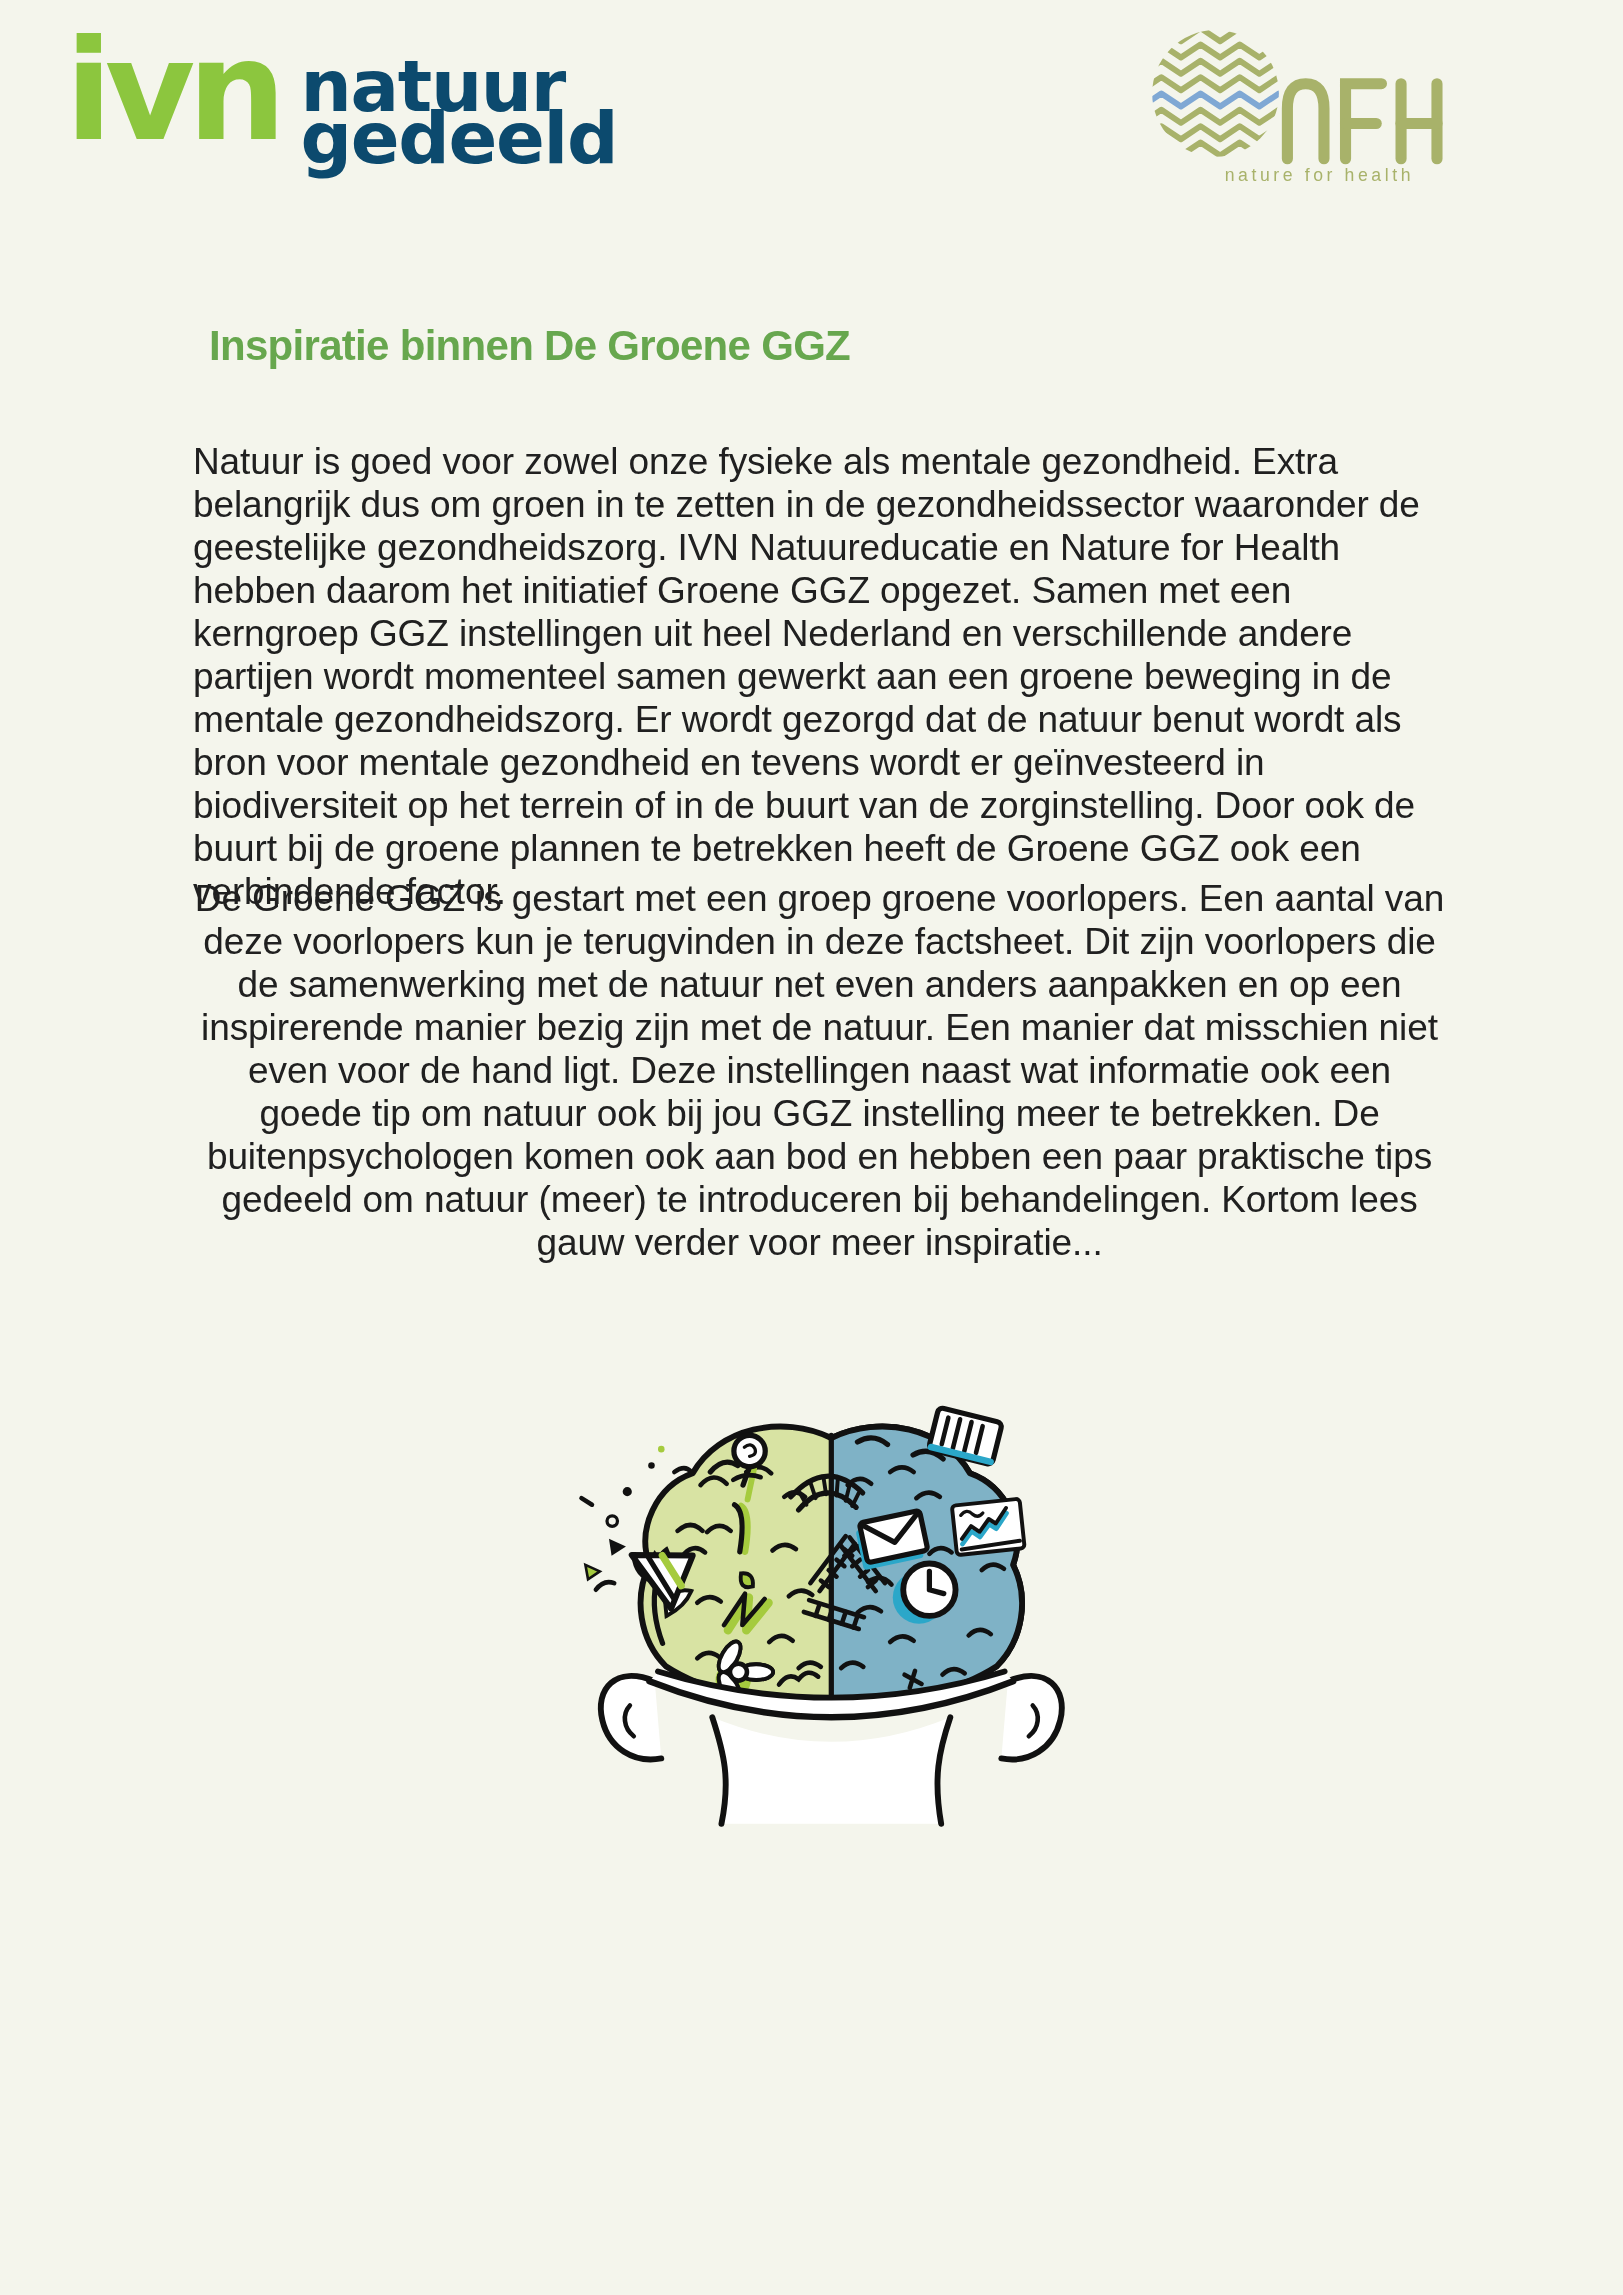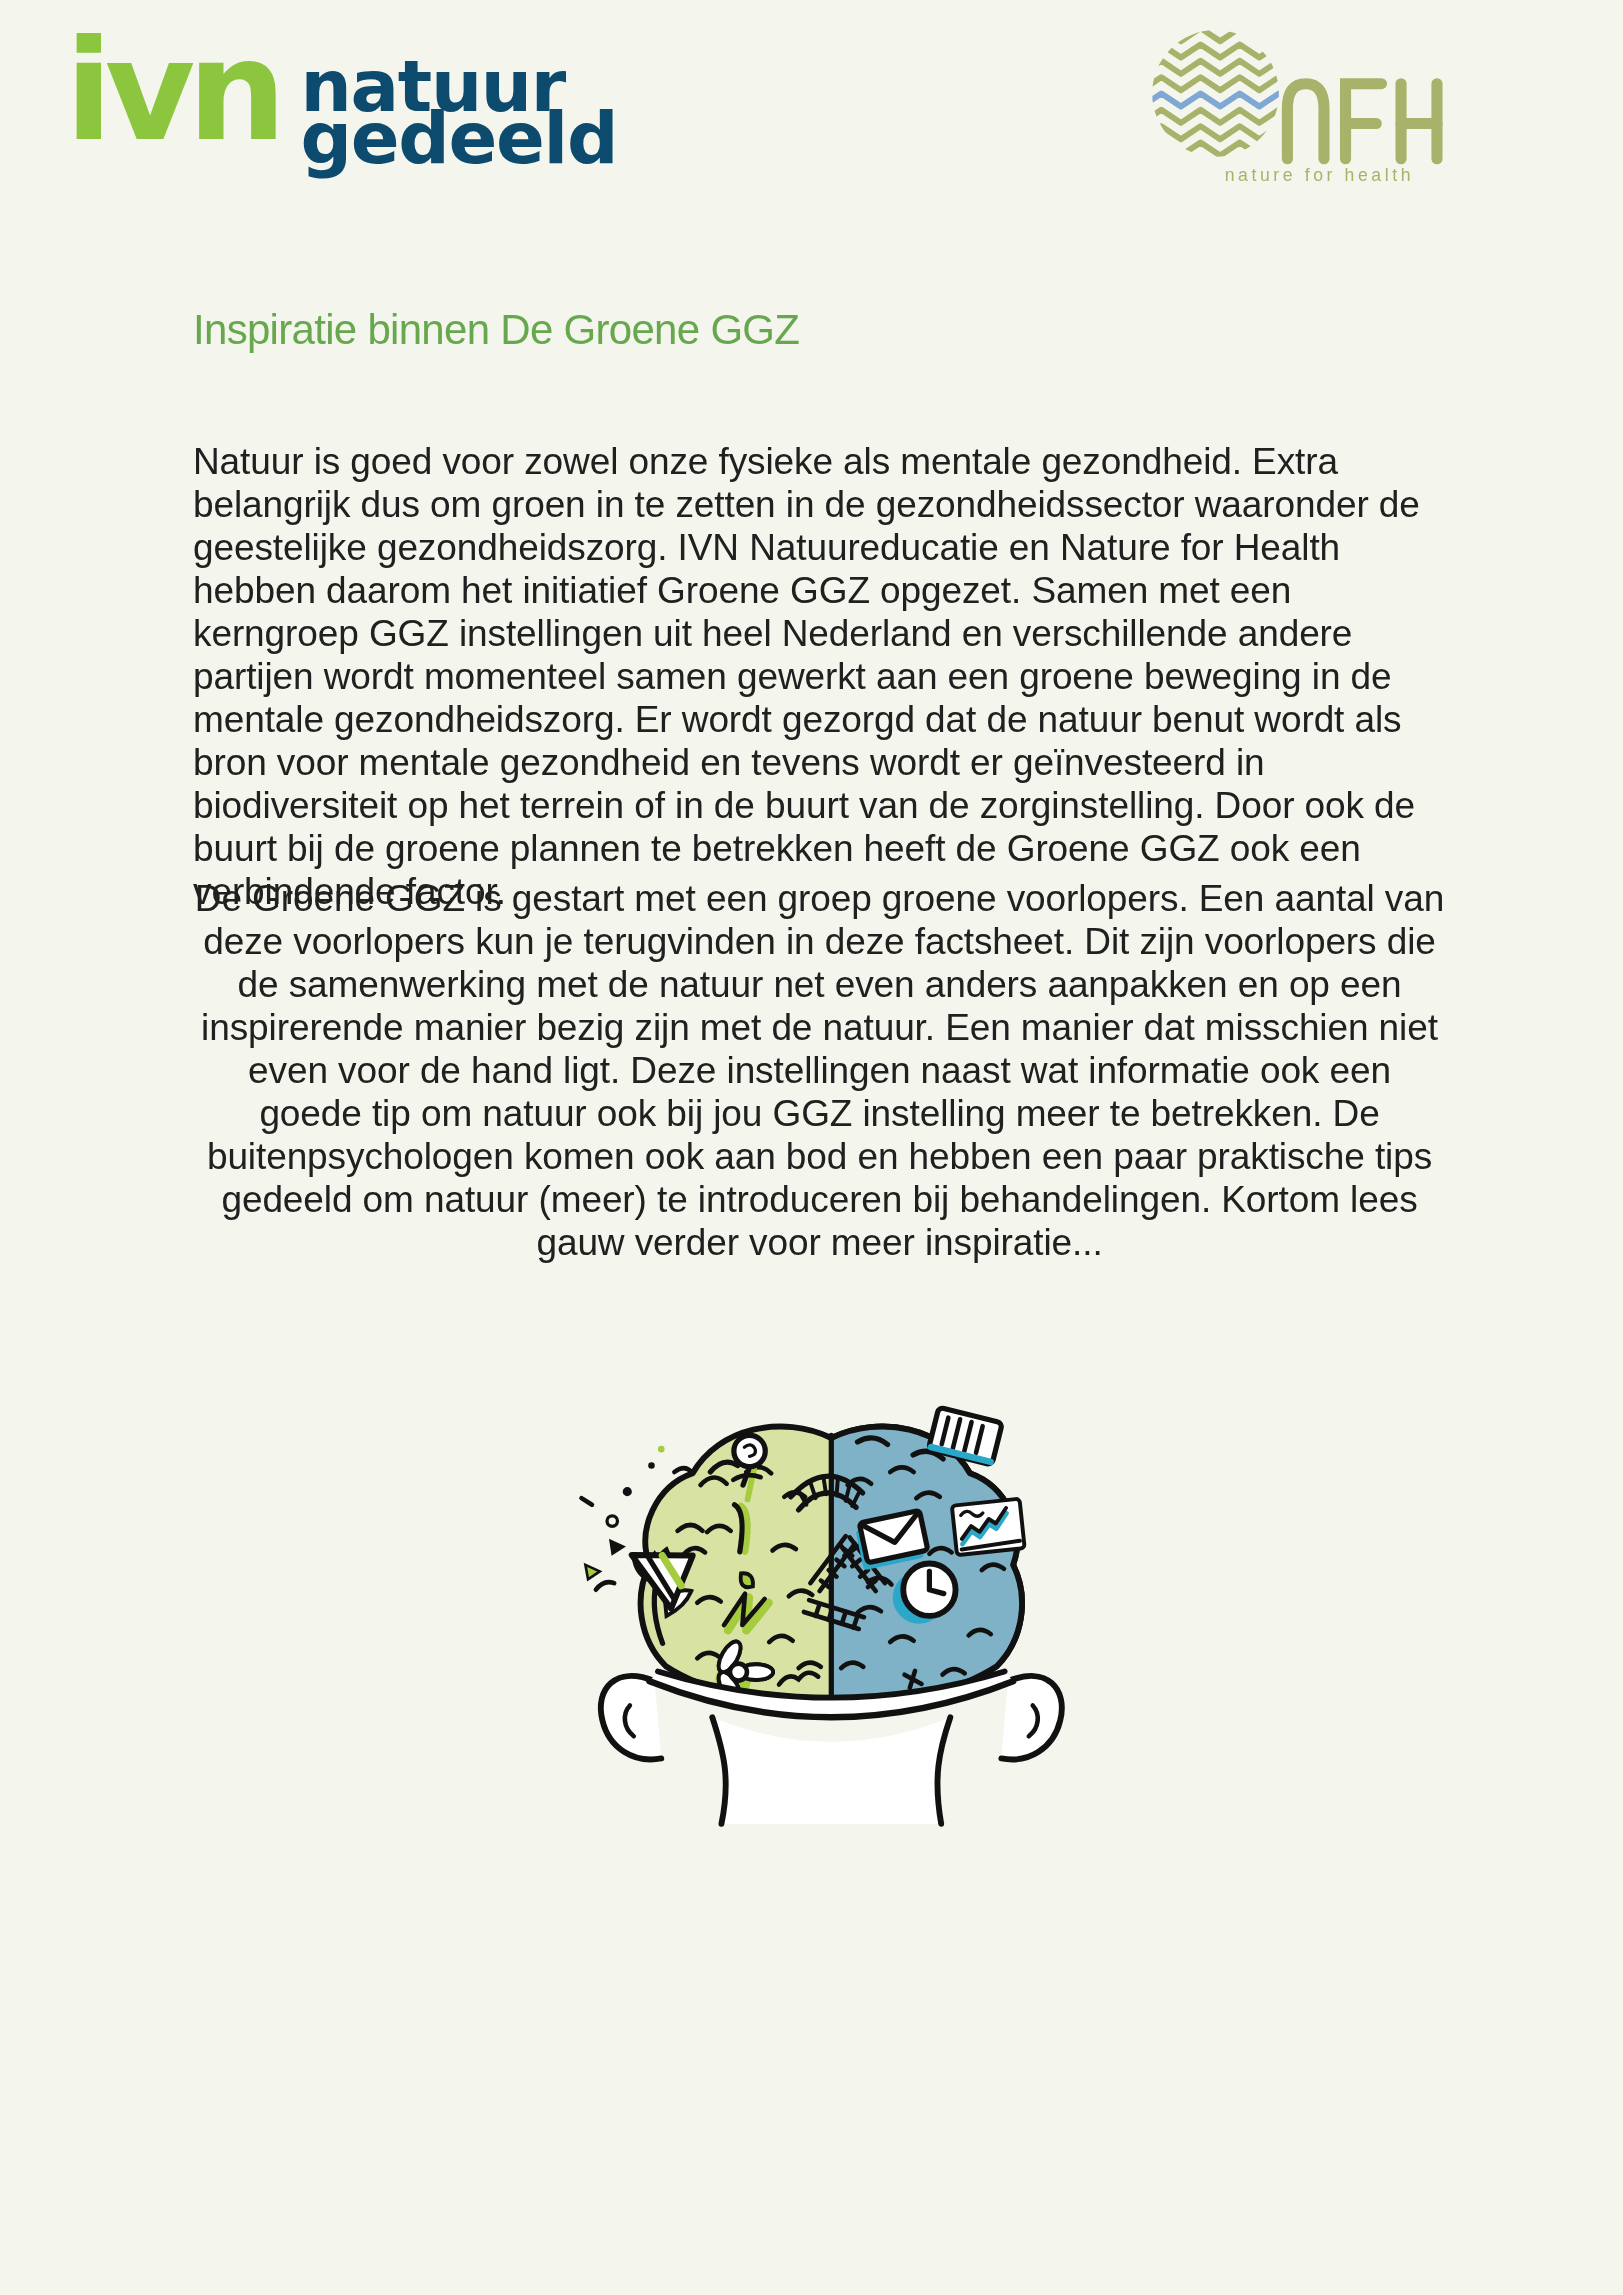--- a/index.html
+++ b/index.html
@@ -21,22 +21,22 @@
   .ivn-tagline{
     margin-left:22px;margin-top:34px;
     font-family:"DejaVu Sans",sans-serif;
     font-weight:700;font-size:72px;line-height:52px;
     letter-spacing:-1.3px;color:#0c4a6e;
   }
   .ivn-tagline span{display:block;}
   .nfh-logo{position:absolute;left:1145px;top:19.6px;}
   
   .doc-title{
-    position:absolute;left:193px;top:306px;margin:0;
-    font-size:42px;font-weight:400;letter-spacing:-0.7px;
+    position:absolute;left:193px;top:306px;margin:16px;
+    font-size:42px;font-weight:700;letter-spacing:-0.7px;
     color:#67A74E;
   }
   .para{
     position:absolute;left:193px;width:1253px;margin:0;
     font-size:37px;line-height:43px;letter-spacing:-0.1px;
     color:#202020;
   }
   .para-1{top:440px;}
   .para-2{top:877px;text-align:center;}
   

